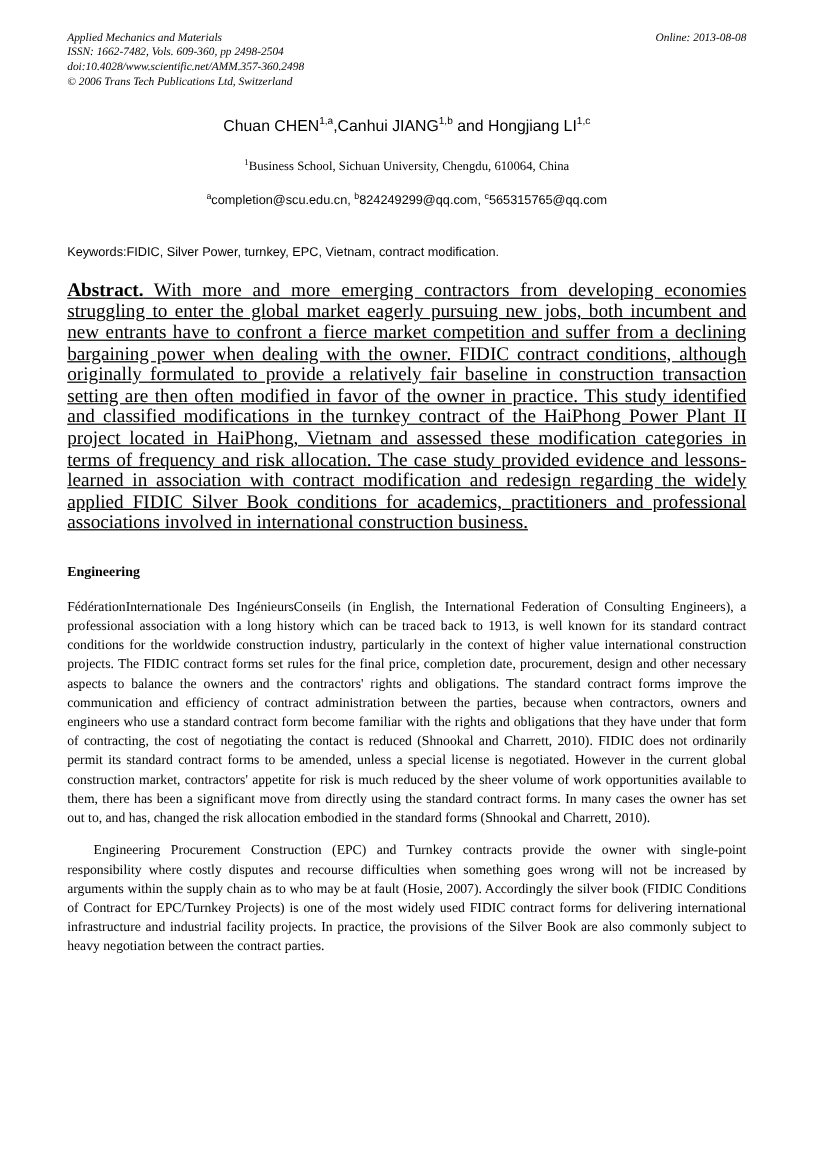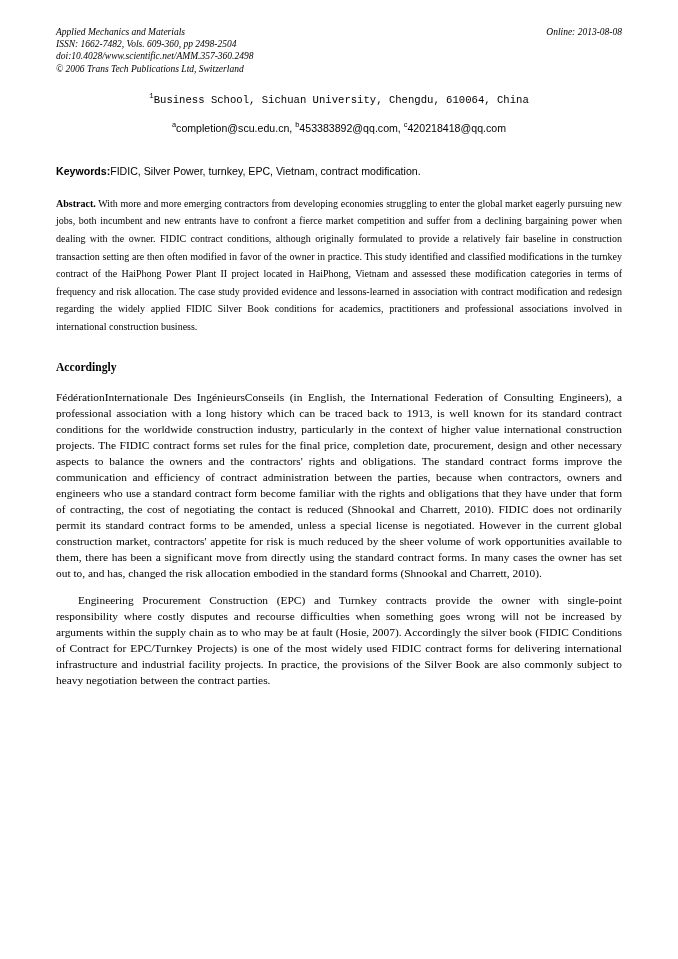--- a/index.html
+++ b/index.html
@@ -60,21 +60,21 @@
   }
   .authors sup {
     font-size: 8.4px;
     vertical-align: super;
     line-height: 0;
   }
 
   .affiliation {
     margin-top: 18px;
     text-align: center;
-    font-family: Liberation Mono, monospace;
+    font-family: Liberation Serif, serif;
     font-size: 10.6px;
     line-height: 15px;
   }
   .affiliation sup {
     font-size: 7.4px;
     vertical-align: super;
     line-height: 0;
   }
   .emails {
     margin-top: 13px;
@@ -90,29 +90,30 @@
   }
 
   
   .keywords {
     margin-top: 28px;
     font-size: 10.6px;
     line-height: 14px;
     font-family: "Liberation Sans", sans-serif;
   }
   .keywords b {
-    font-weight: bold;
+    font-weight: normal;
   }
 
   
   .abstract {
     margin-top: 17px;
-    font-size: 10px;
+    font-size: 16px;
     line-height: 17.6px;
     text-align: justify;
+    text-decoration: underline;
   }
   .abstract b {
     font-weight: bold;
   }
 
   
   .section-head {
     margin-top: 24px;
     font-weight: bold;
     font-size: 11.6px;
@@ -142,36 +143,39 @@
       <div>ISSN: 1662-7482, Vols. 609-360, pp 2498-2504</div>
       <div>doi:10.4028/www.scientific.net/AMM.357-360.2498</div>
       <div>© 2006 Trans Tech Publications Ltd, Switzerland</div>
     </div>
     <div class="header-right">
       <div>Online: 2013-08-08</div>
     </div>
   </div>
 
 
+  <div class="authors">
+    <span>Chuan CHEN</span><sup>1,a</sup><span>,Canhui JIANG</span><sup>1,b</sup><span> and Hongjiang LI</span><sup>1,c</sup>
+  </div>
 
   <div class="affiliation">
     <sup>1</sup><span>Business School, Sichuan University, Chengdu, 610064, China</span>
   </div>
 
   <div class="emails">
-    <sup>a</sup><span>completion@scu.edu.cn, </span><sup>b</sup><span>453383892@qq.com, </span><sup>c</sup><span>420218418@qq.com</span>
+    <sup>a</sup><span>completion@scu.edu.cn, </span><sup>b</sup><span>824249299@qq.com, </span><sup>c</sup><span>565315765@qq.com</span>
   </div>
 
   <div class="keywords">
     <b>Keywords:</b><span>FIDIC, Silver Power, turnkey, EPC, Vietnam, contract modification.</span>
   </div>
 
   <div class="abstract">
     <b>Abstract.</b><span> With more and more emerging contractors from developing economies struggling to enter the global market eagerly pursuing new jobs, both incumbent and new entrants have to confront a fierce market competition and suffer from a declining bargaining power when dealing with the owner. FIDIC contract conditions, although originally formulated to provide a relatively fair baseline in construction transaction setting are then often modified in favor of the owner in practice. This study identified and classified modifications in the turnkey contract of the HaiPhong Power Plant II project located in HaiPhong, Vietnam and assessed these modification categories in terms of frequency and risk allocation. The case study provided evidence and lessons-learned in association with contract modification and redesign regarding the widely applied FIDIC Silver Book conditions for academics, practitioners and professional associations involved in international construction business.</span>
   </div>
 
-  <div class="section-head">Accordingly</div>
+  <div class="section-head">Engineering</div>
 
   <div class="para tight">FédérationInternationale Des IngénieursConseils (in English, the International Federation of Consulting Engineers), a professional association with a long history which can be traced back to 1913, is well known for its standard contract conditions for the worldwide construction industry, particularly in the context of higher value international construction projects. The FIDIC contract forms set rules for the final price, completion date, procurement, design and other necessary aspects to balance the owners and the contractors' rights and obligations. The standard contract forms improve the communication and efficiency of contract administration between the parties, because when contractors, owners and engineers who use a standard contract form become familiar with the rights and obligations that they have under that form of contracting, the cost of negotiating the contact is reduced (Shnookal and Charrett, 2010). FIDIC does not ordinarily permit its standard contract forms to be amended, unless a special license is negotiated. However in the current global construction market, contractors' appetite for risk is much reduced by the sheer volume of work opportunities available to them, there has been a significant move from directly using the standard contract forms. In many cases the owner has set out to, and has, changed the risk allocation embodied in the standard forms (Shnookal and Charrett, 2010).</div>
 
   <div class="para indent">Engineering Procurement Construction (EPC) and Turnkey contracts provide the owner with single-point responsibility where costly disputes and recourse difficulties when something goes wrong will not be increased by arguments within the supply chain as to who may be at fault (Hosie, 2007). Accordingly the silver book (FIDIC Conditions of Contract for EPC/Turnkey Projects) is one of the most widely used FIDIC contract forms for delivering international infrastructure and industrial facility projects. In practice, the provisions of the Silver Book are also commonly subject to heavy negotiation between the contract parties.</div>
 
 </div>
 
 </body></html>

